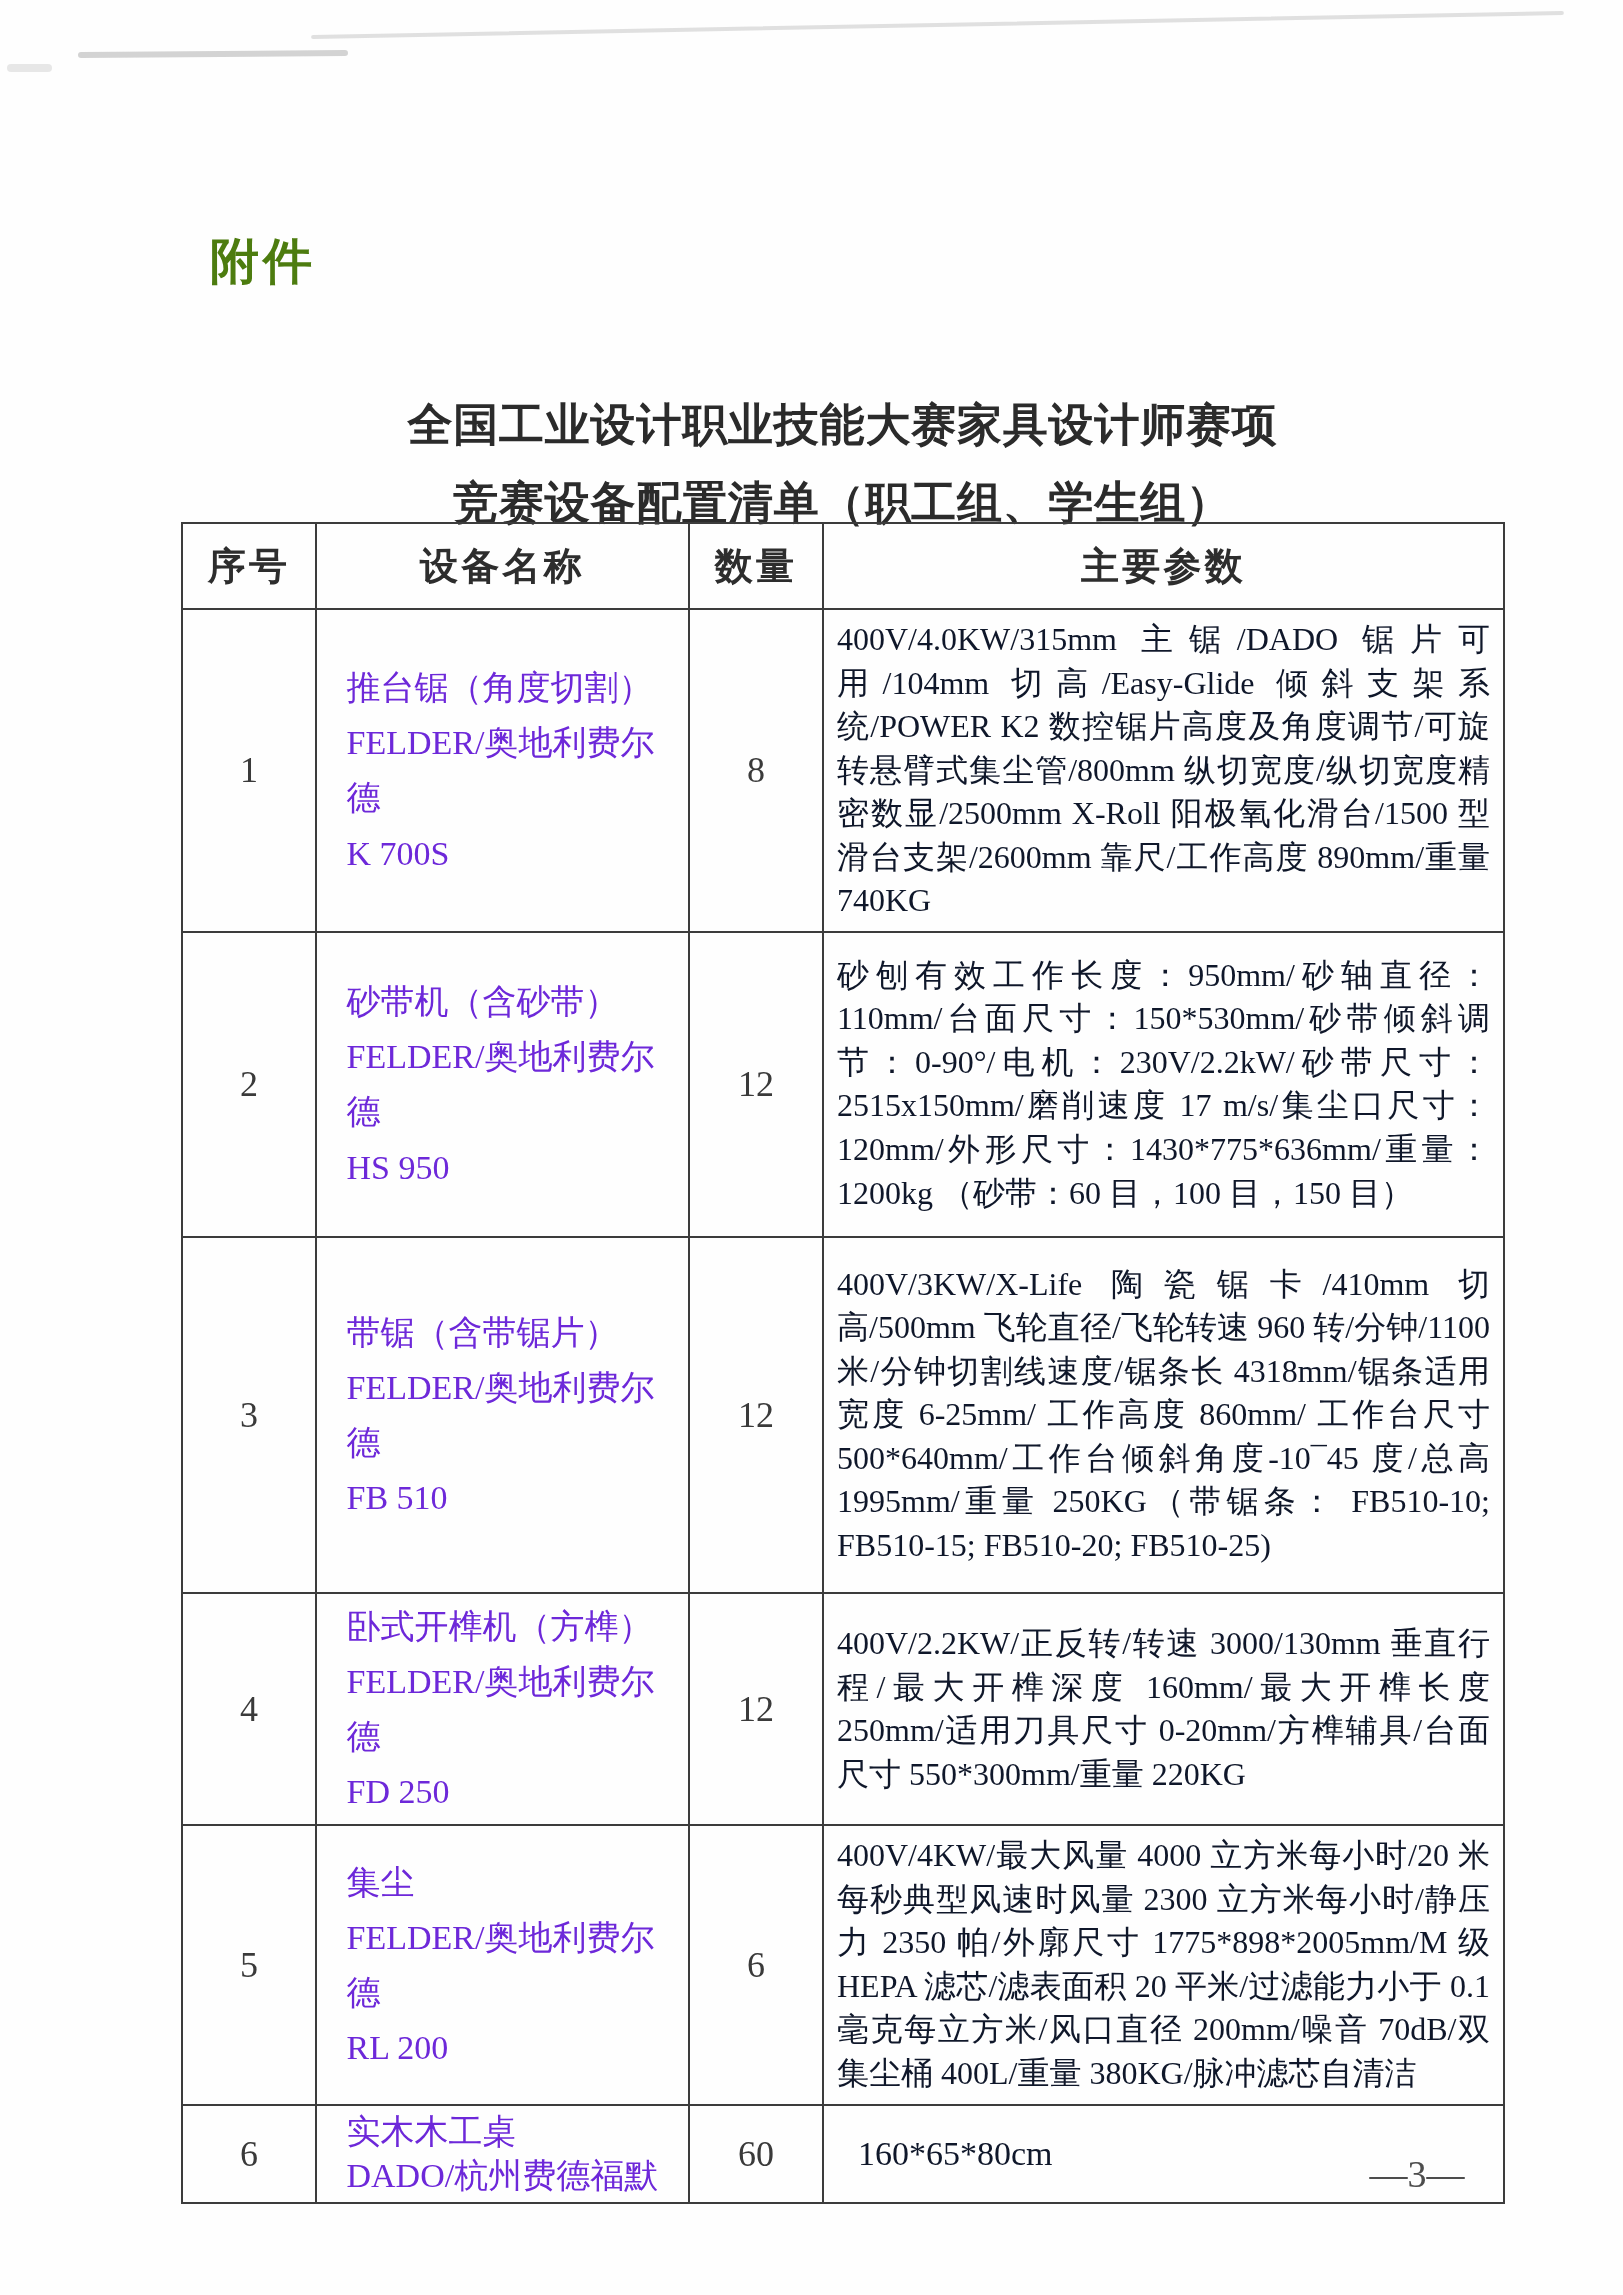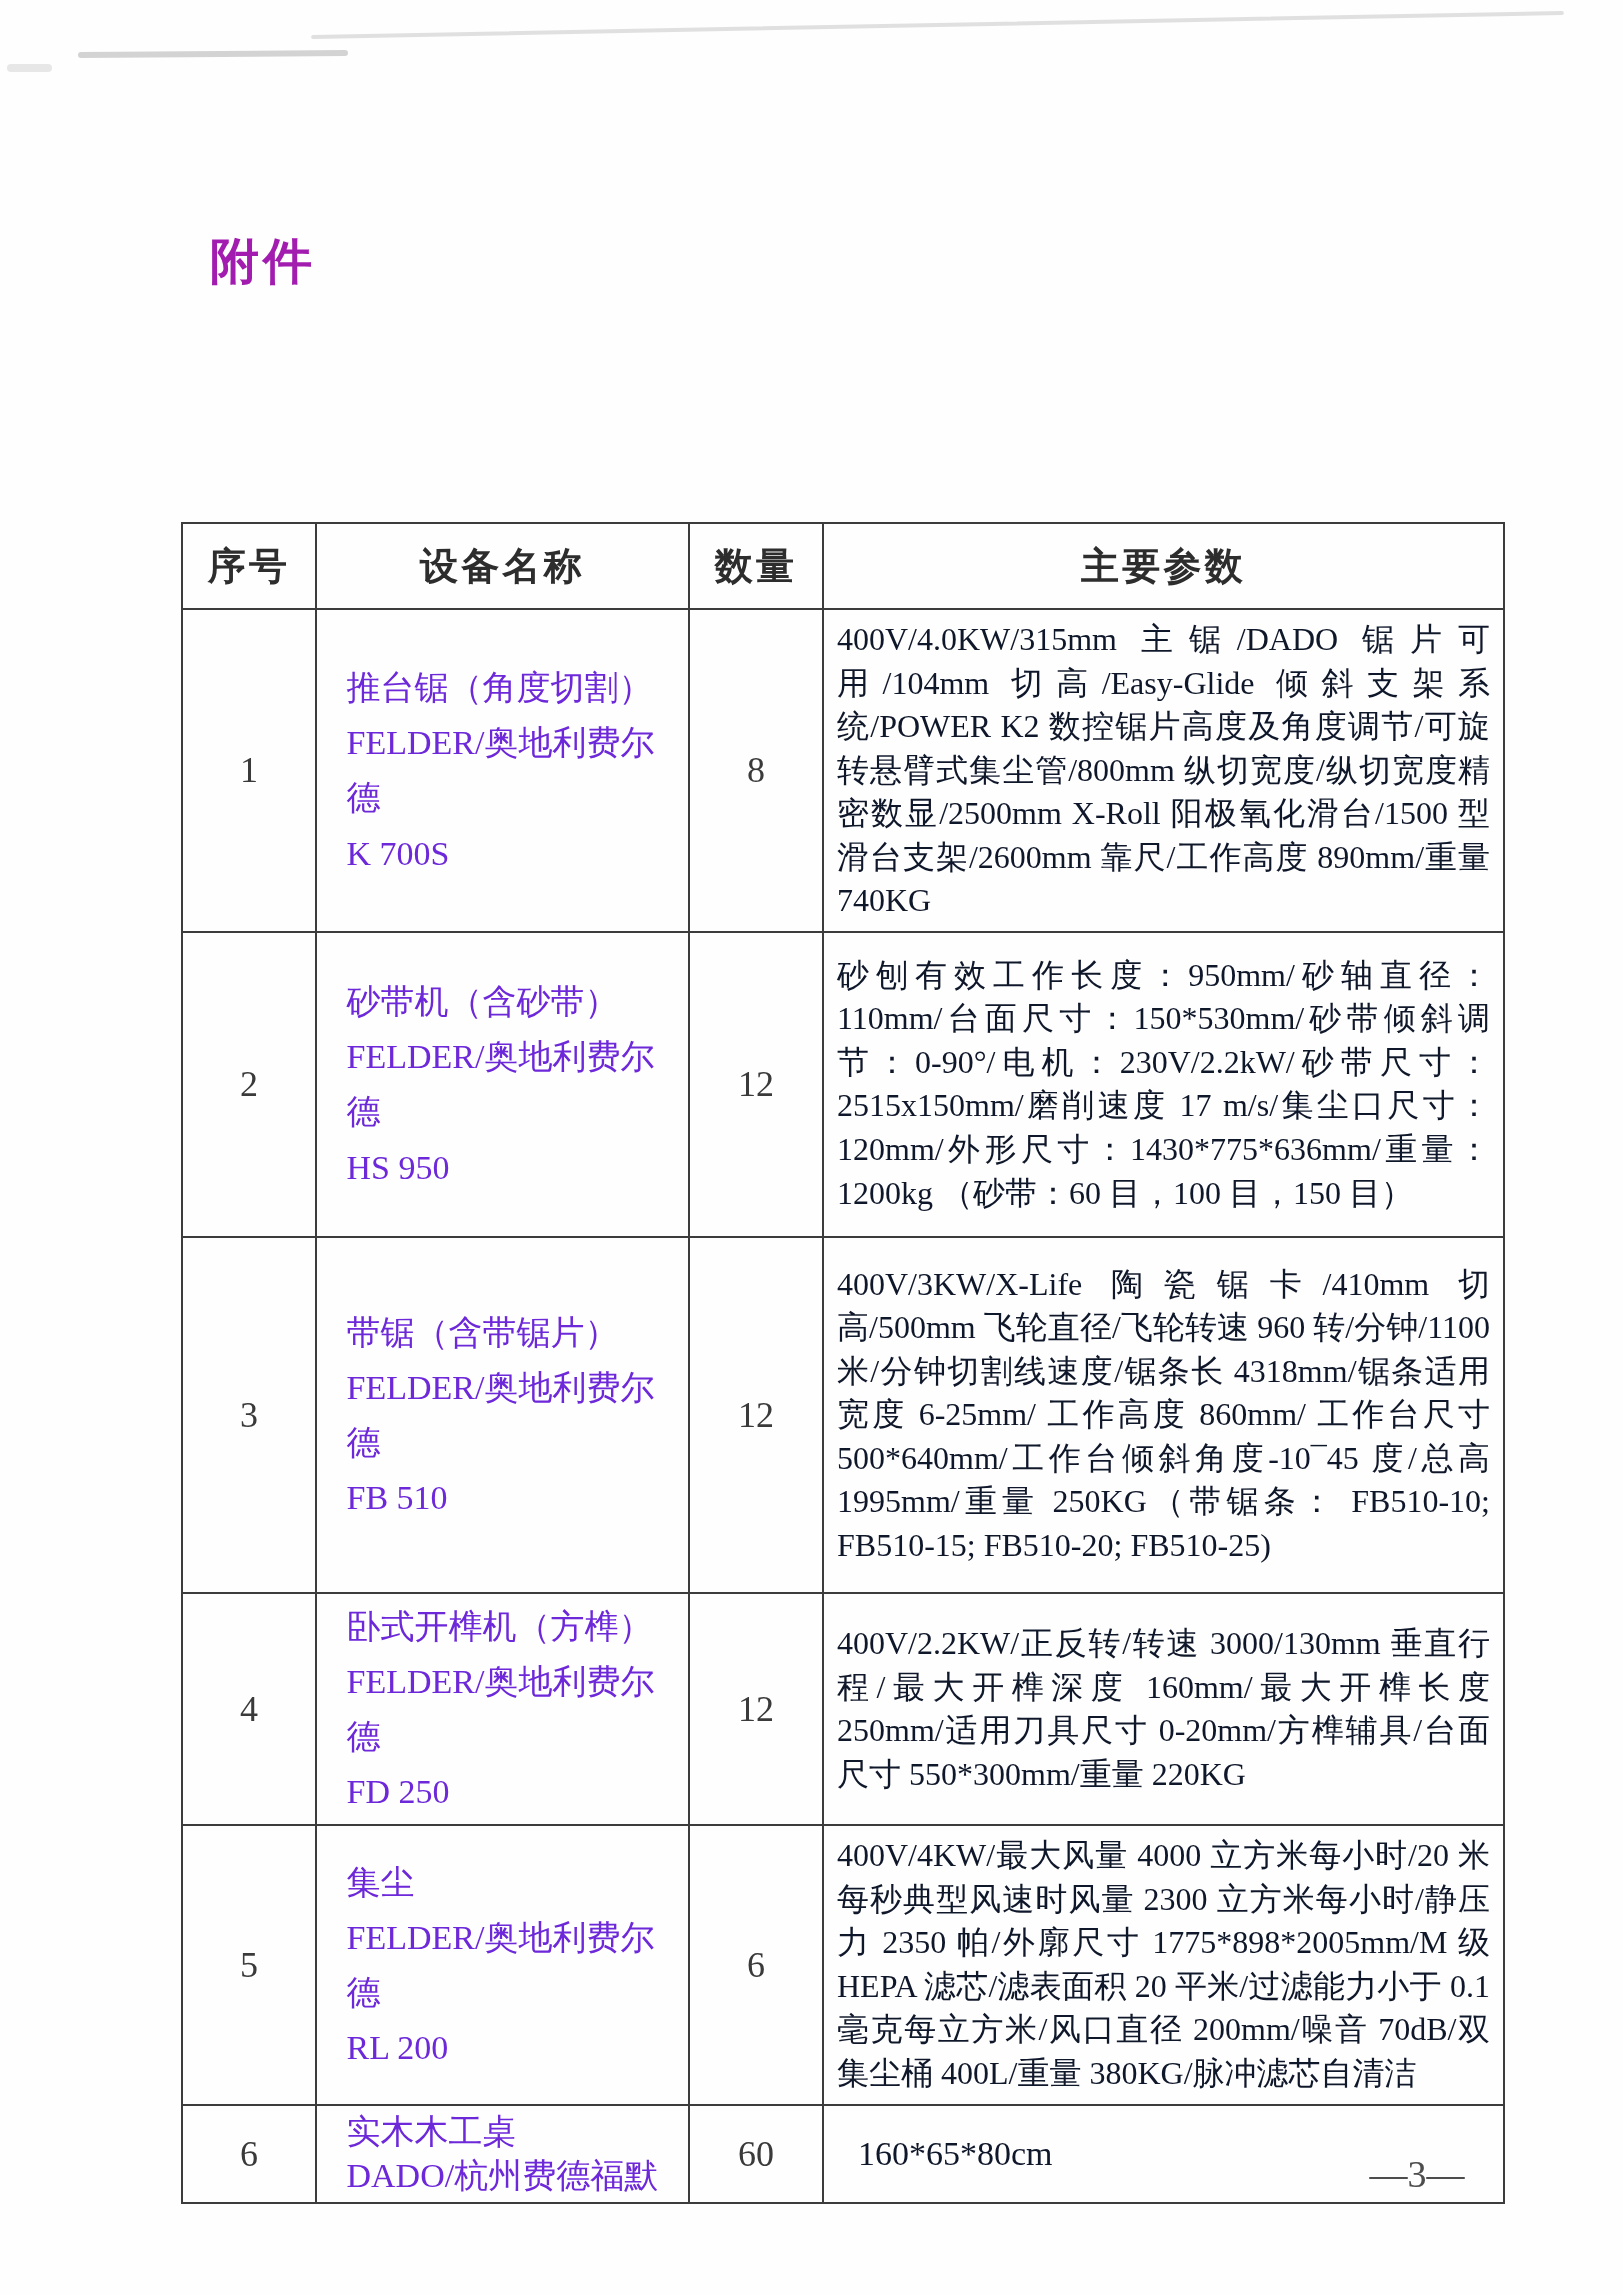--- a/index.html
+++ b/index.html
@@ -24,21 +24,21 @@
   }
   .smudge-3 {
     left: 6.6px; top: 64px; width: 45px; height: 8.2px;
     background: #c6c6c6; opacity: .4; border-radius: 4.1px;
   }
   .attachment-label {
     position: absolute;
     left: 210px; top: 237px;
     font-size: 49px; line-height: 1;
     font-weight: bold;
-    color: #a21caf;
+    color: #4d7c0f;
     letter-spacing: 4.1px;
   }
   .doc-title {
     position: absolute;
     left: 181px; top: 403px;
     width: 1323px;
     text-align: center;
     font-weight: bold;
     color: #2b2b2b;
   }
@@ -114,20 +114,24 @@
 <body>
 
 <div class="page">
 
   <div class="smudge smudge-1"></div>
   <div class="smudge smudge-2"></div>
   <div class="smudge smudge-3"></div>
 
   <div class="attachment-label">附件</div>
 
+  <div class="doc-title">
+    <div class="title-line">全国工业设计职业技能大赛家具设计师赛项</div>
+    <div class="title-line">竞赛设备配置清单（职工组、学生组）</div>
+  </div>
 
   <table class="equip-table">
     <colgroup>
       <col class="c-no">
         <col class="c-name">
         <col class="c-qty">
         <col class="c-params">
     </colgroup>
     <thead>
       <tr>

